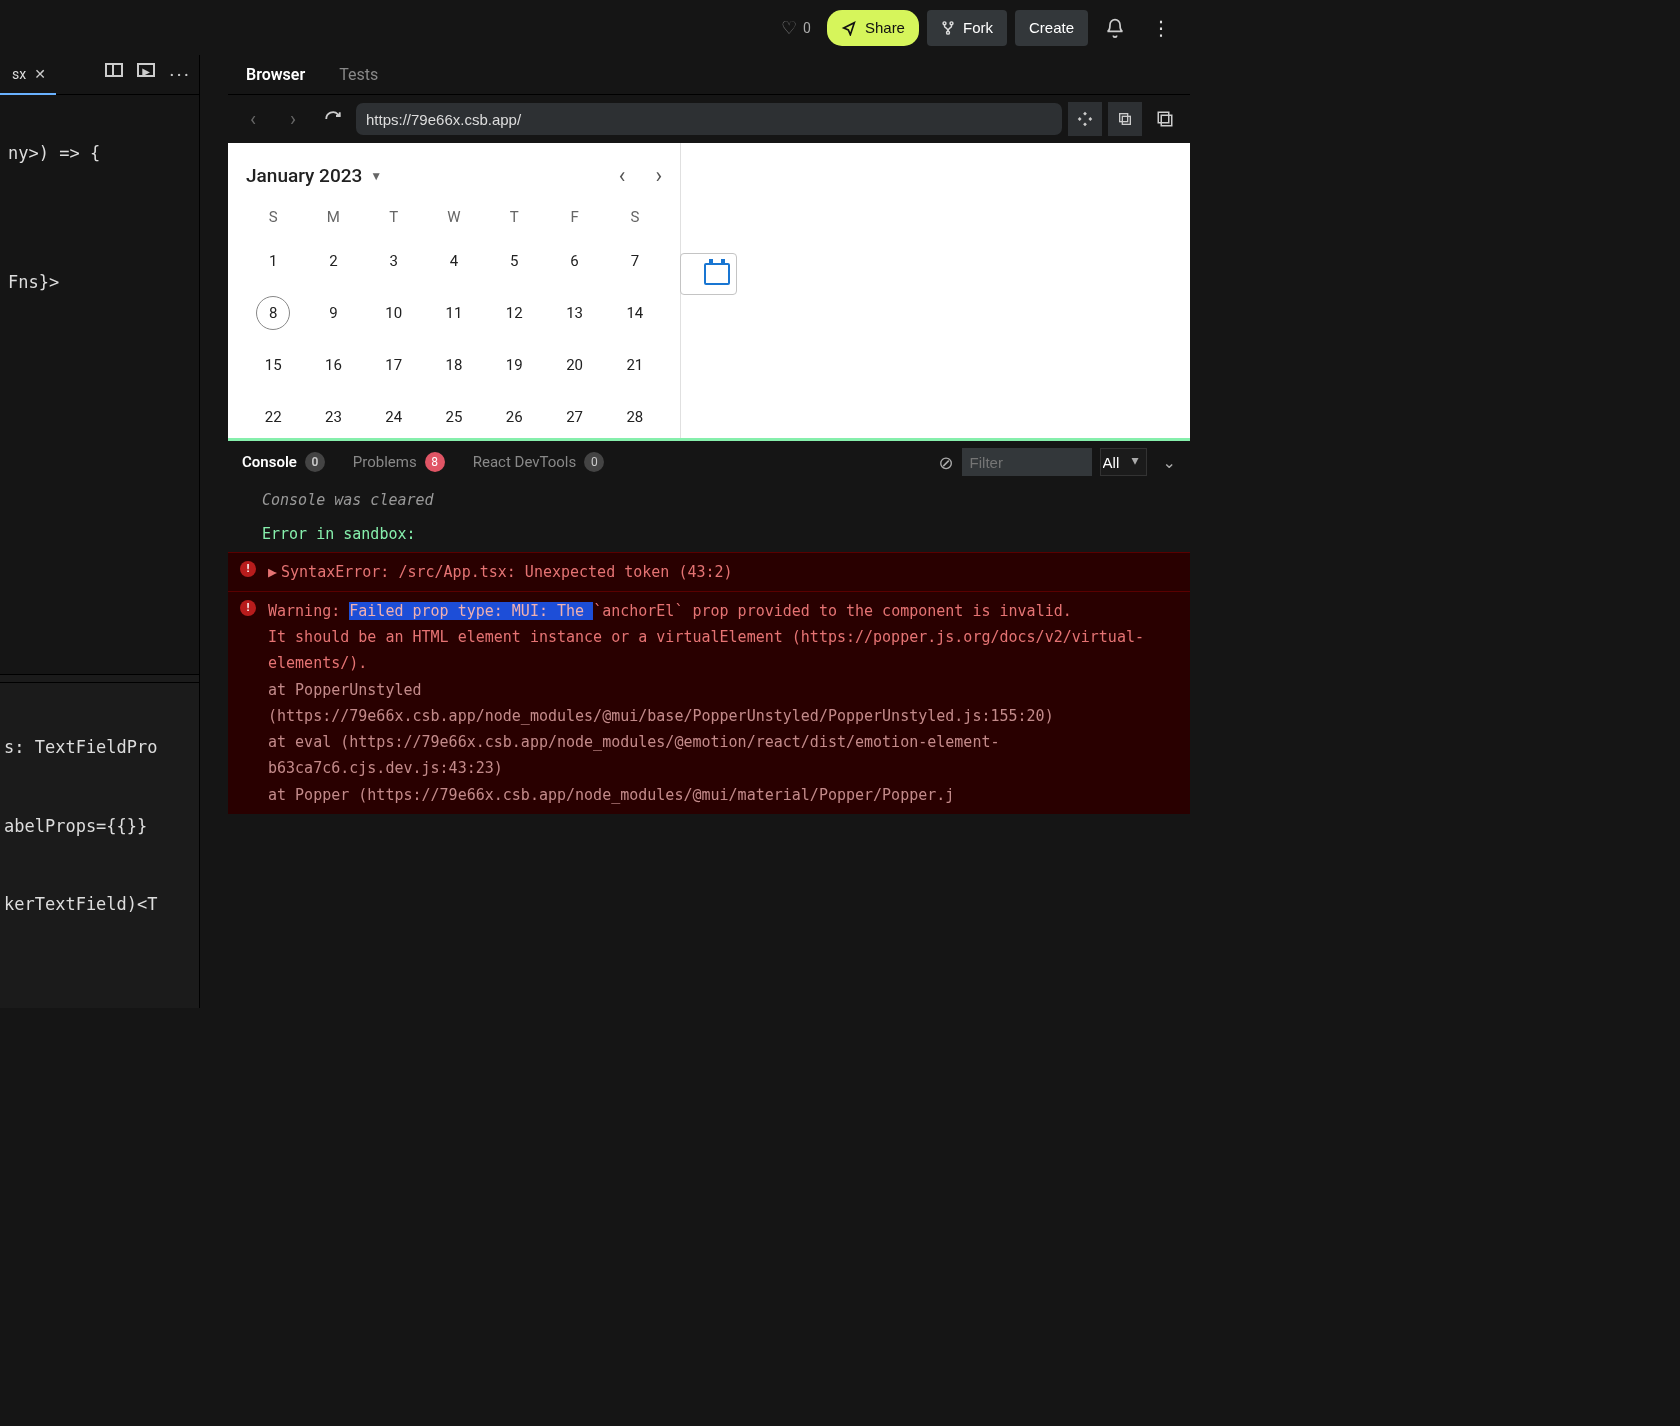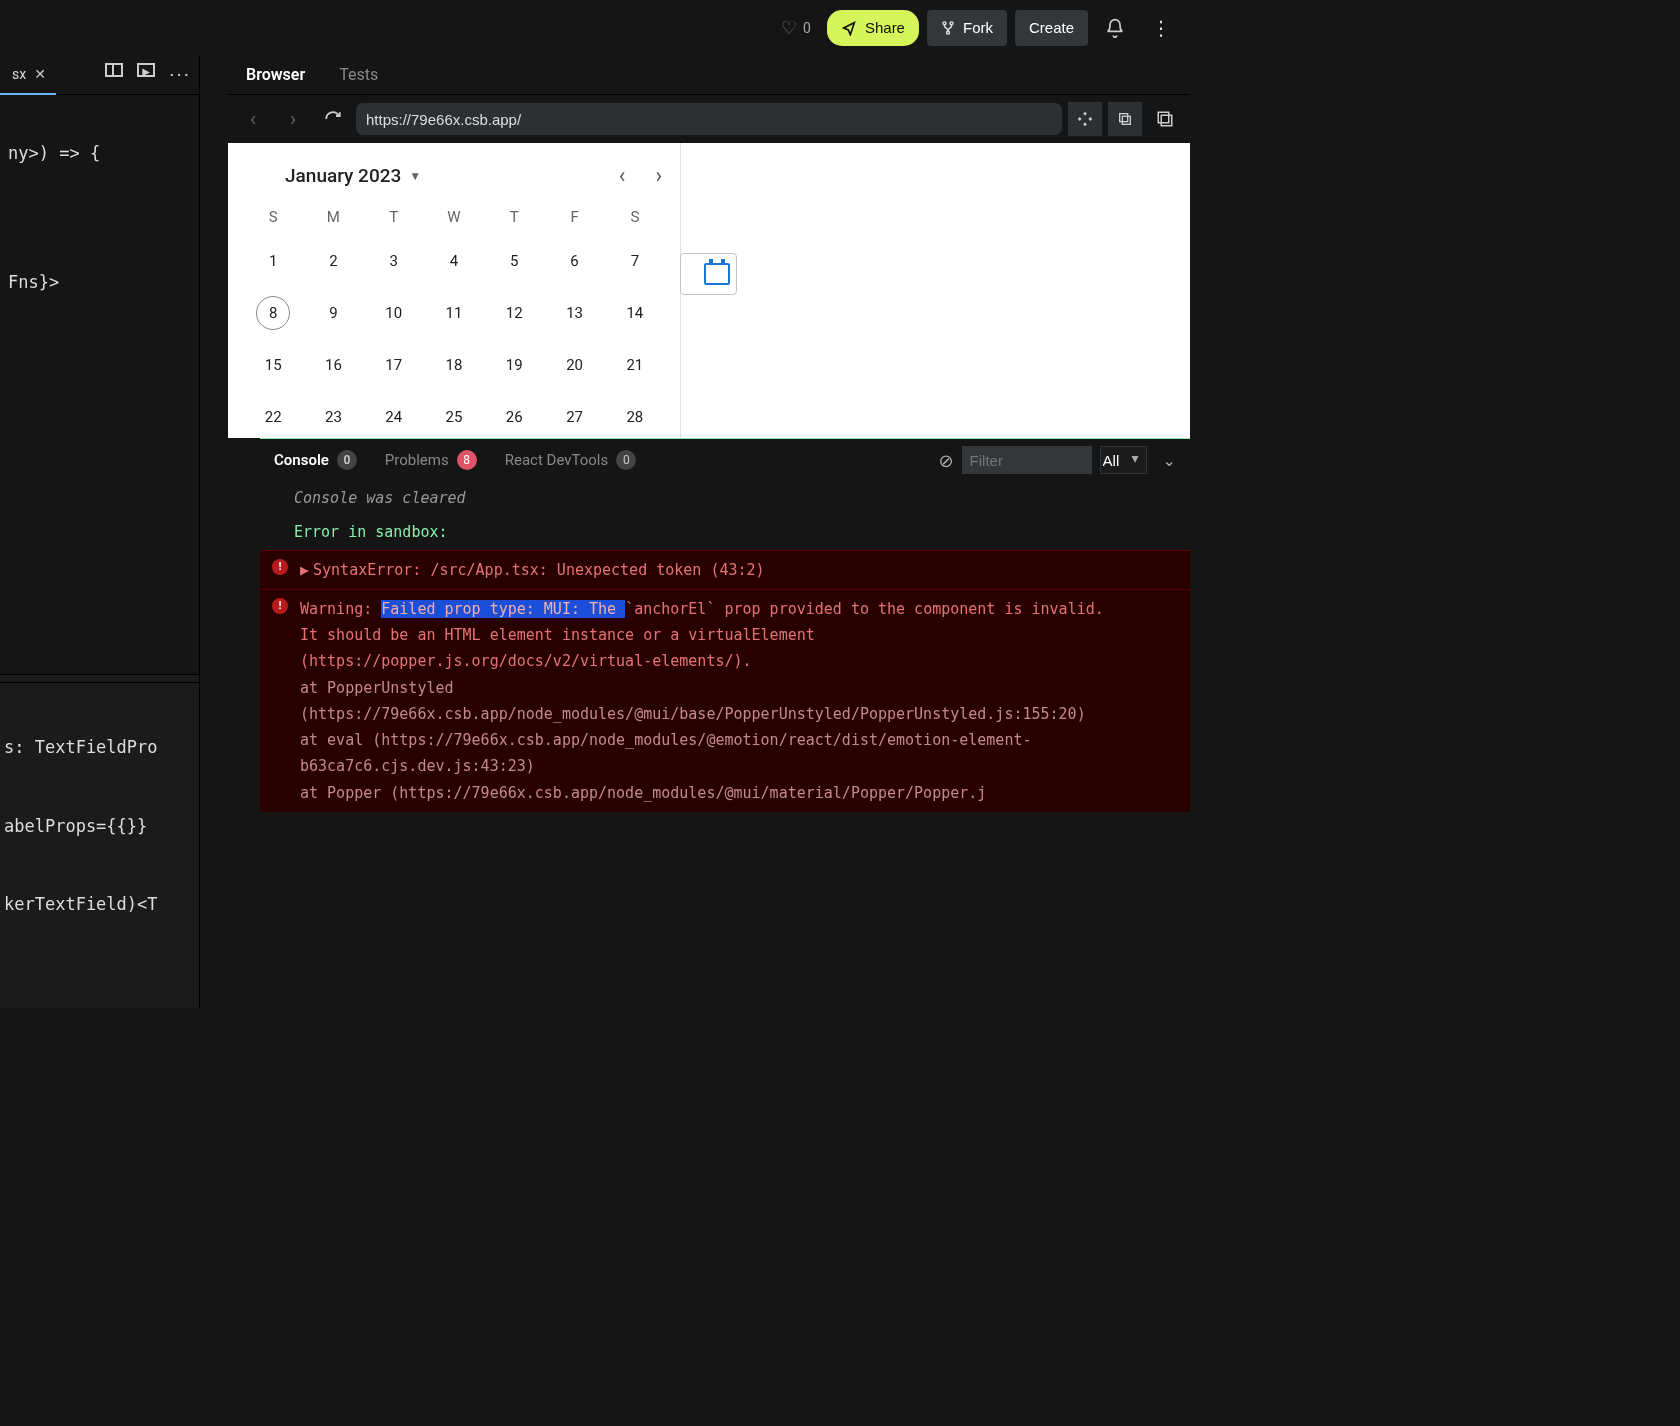--- a/index.html
+++ b/index.html
@@ -162,21 +162,21 @@
   background: #fff;
   border-right: 1px solid #e0e0e0;
   padding: 20px 18px 14px 18px;
   height: 100%;
   font-family: Roboto, -apple-system, sans-serif;
 }
 .dp-header {
   display: flex; align-items: center;
   margin-bottom: 20px;
 }
-.dp-title { font-size: 19px; font-weight: 500; color: #222; display:flex; align-items:center; gap:8px;margin-left:39px;}
+.dp-title { font-size: 19px; font-weight: 500; color: #222; display:flex; align-items:center; gap:8px;}
 .dp-title .carat { font-size: 12px; color:#666; }
 .dp-nav { margin-left: auto; display: flex; gap: 30px; color: #555; }
 .dp-nav span { font-size: 22px; cursor:pointer; }
 .dp-grid {
   display: grid;
   grid-template-columns: repeat(7, 1fr);
   text-align: center;
   row-gap: 18px;
   column-gap: 6px;
 }
@@ -195,23 +195,22 @@
 }
 .cal-icon { width:26px; height:22px; position:relative; border:2px solid #1976d2; border-radius:2px; }
 .cal-icon::before { content:""; position:absolute; top:-6px; left:3px; width:4px; height:6px; background:#1976d2; }
 .cal-icon::after { content:""; position:absolute; top:-6px; right:3px; width:4px; height:6px; background:#1976d2; }
 
 
 .console-panel {
   flex: 1;
   display: flex; flex-direction: column;
   background: #151515;
-  border-top: 1px solid #86efac;
+  border-top: 3px solid #86efac;
   min-height: 0;
-  margin-left: 32px;
 }
 .console-tabs {
   height: 42px;
   display: flex; align-items: center;
   padding: 0 14px;
   gap: 28px;
 }
 .console-tab { display:flex; align-items:center; gap:8px; color:#888; font-size:15px; cursor:pointer;}
 .console-tab.active { color:#fff; font-weight:600; }
 .badge {

